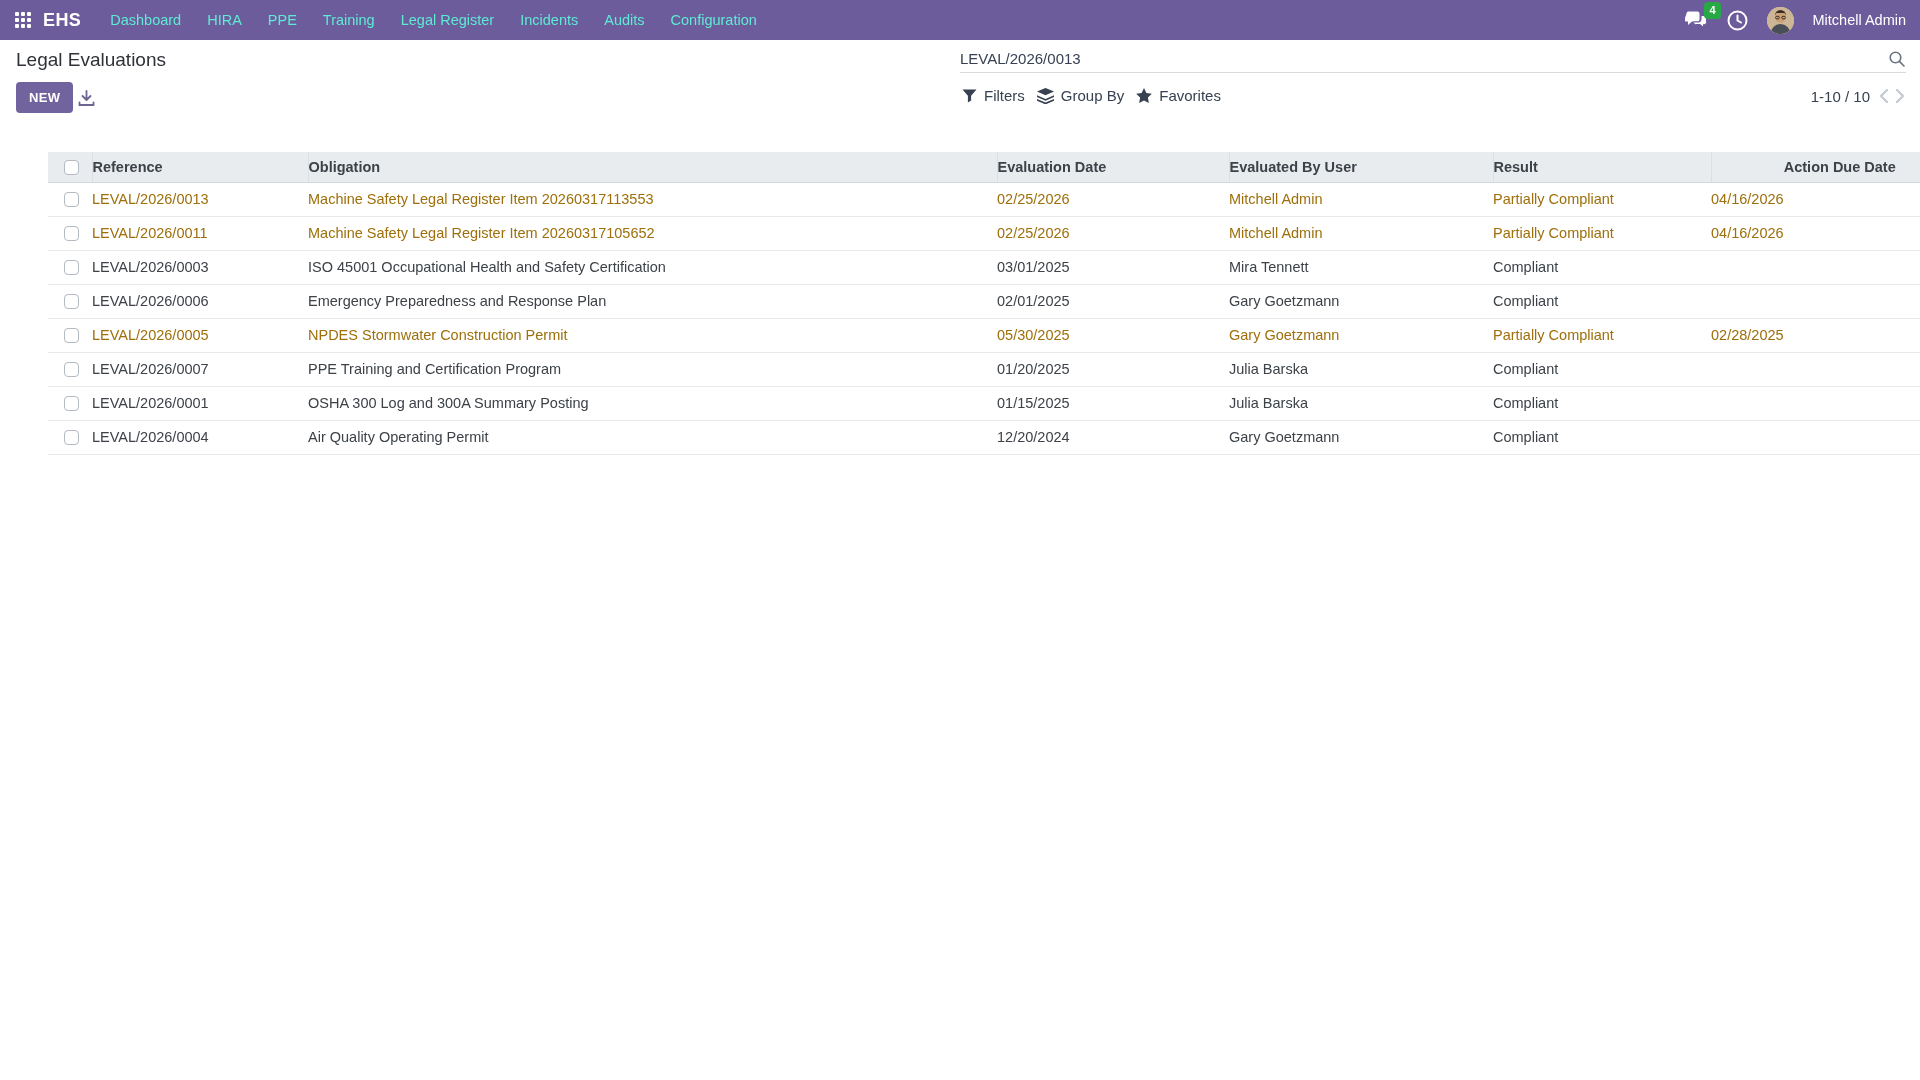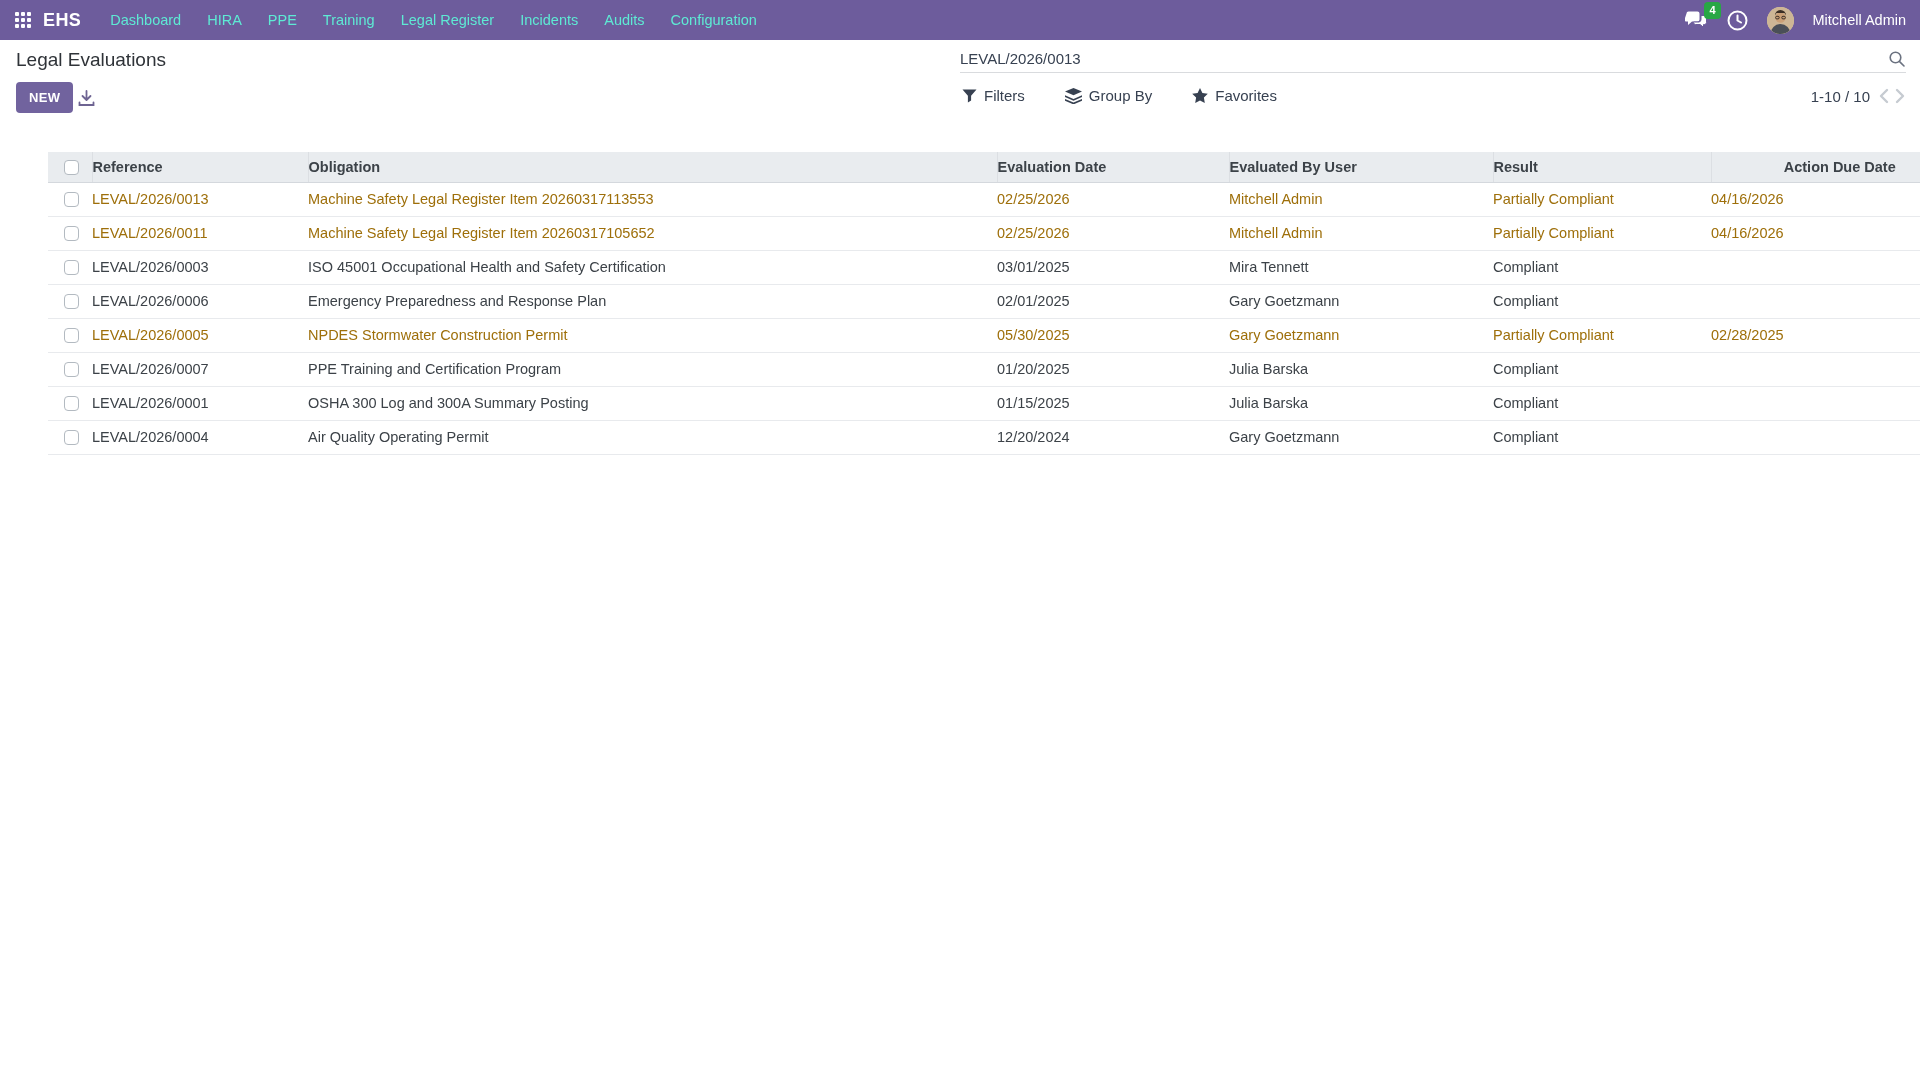--- a/index.html
+++ b/index.html
@@ -58,21 +58,21 @@
     position:absolute; left:16px; top:42px;
     background:#71639e; color:#fff; border:none; border-radius:4px;
     font-family:"Liberation Sans", sans-serif; font-size:13px; font-weight:700;
     letter-spacing:.3px; padding:8px 13px; cursor:pointer;
   }
   .export-btn {
     position:absolute; left:76px; top:48px; background:none; border:none;
     cursor:pointer; display:flex; padding:2px;
   }
 
-  .search-filters { position:absolute; left:962px; top:45px; display:flex; gap:40px; }
+  .search-filters { position:absolute; left:962px; top:45px; display:flex; gap:12px; }
   .filter-btn {
     display:flex; align-items:center; gap:7px; background:none; border:none;
     font-family:"Liberation Sans", sans-serif; font-size:15px; font-weight:500;
     color:#374151; cursor:pointer; padding:2px 0;
   }
 
   .pager { position:absolute; right:12px; top:46px; display:flex; align-items:center; }
   .pager-text { font-size:15px; color:#374151; margin-right:6px; }
   .pager-btn { background:none; border:none; cursor:pointer; display:flex; padding:2px; }
 

